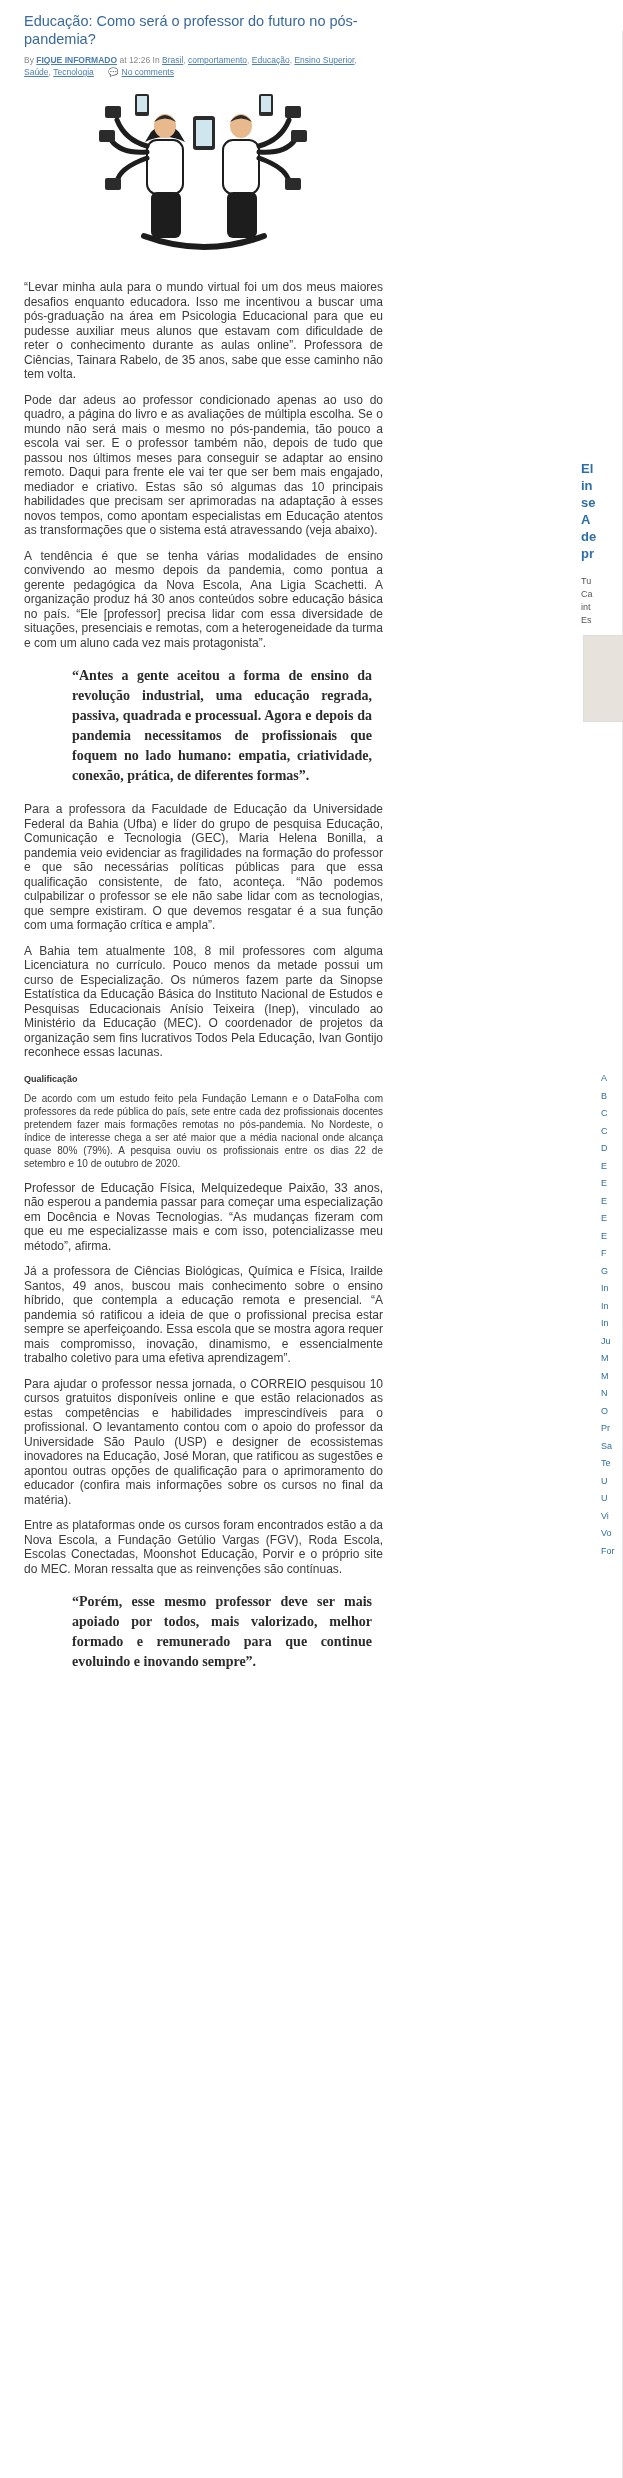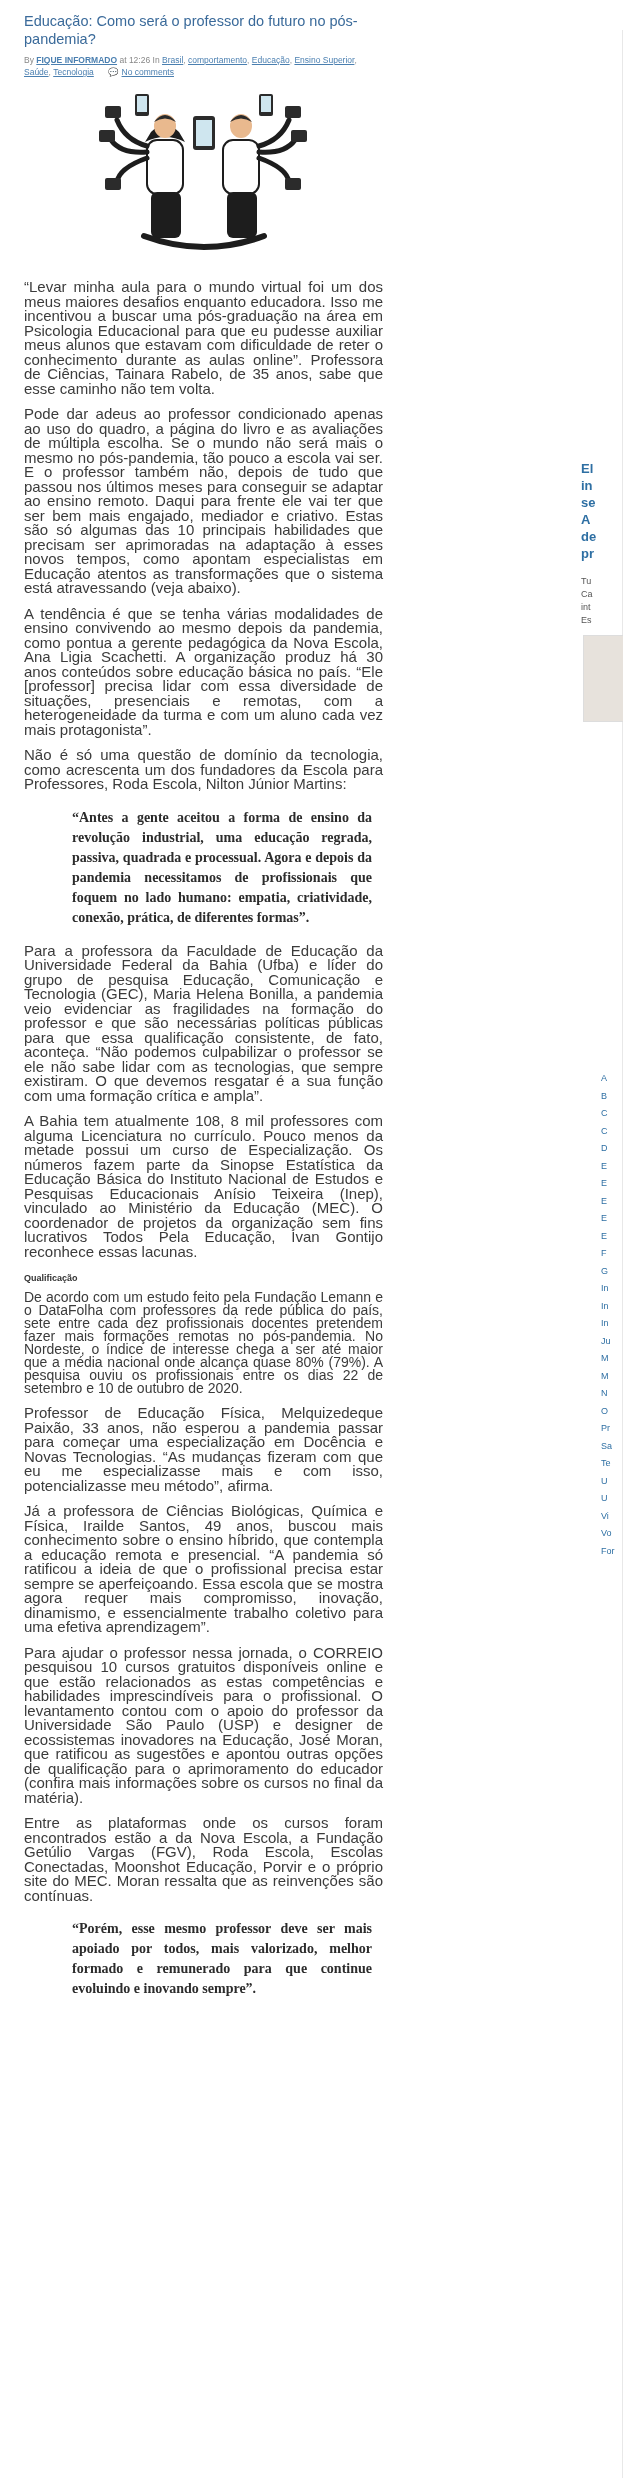--- a/index.html
+++ b/index.html
@@ -15,24 +15,24 @@
   .meta{font-size:8.5px;line-height:12px;color:#777;margin:0 0 8px 0;}
   .meta a{color:#4a7fb0;text-decoration:underline;}
   .meta .by{color:#888;}
   .meta .author{color:#4a7fb0;font-weight:bold;text-decoration:underline;}
   .meta .sep{color:#999;}
 
   .hero{width:100%;text-align:center;margin:6px 0 14px 0;}
   .hero svg{display:block;margin:0 auto;}
 
   p.body{
-    font-size:15px;line-height:14.5px;text-align:justify;color:#3b3b3b;
+    font-size:12px;line-height:14.5px;text-align:justify;color:#3b3b3b;
     margin:0 0 11px 0;
   }
-  p.body.small{font-size:14px;line-height:13px;}
+  p.body.small{font-size:10px;line-height:13px;}
   .h-sub{font-size:9px;font-weight:bold;color:#333;margin:14px 0 8px 0;}
 
   blockquote{
     margin:16px 0 16px 48px;
     font-family:"Liberation Serif",serif;
     font-size:14px;line-height:20px;font-weight:bold;color:#2c2c2c;
     text-align:justify;
     width:300px;
   }
   blockquote.q2{margin-left:48px;}
@@ -169,21 +169,20 @@
         <rect x="104" y="30" width="22" height="34" rx="3" fill="#2b2b2b"></rect>
         <rect x="107" y="34" width="16" height="26" fill="#cfe6ef"></rect>
 
         <path d="M55 150 q60 22 120 0" stroke="#1d1d1d" stroke-width="6" fill="none" stroke-linecap="round"></path>
       </svg>
     </div>
 
     <p class="body">“Levar minha aula para o mundo virtual foi um dos meus maiores desafios enquanto educadora. Isso me incentivou a buscar uma pós-graduação na área em Psicologia Educacional para que eu pudesse auxiliar meus alunos que estavam com dificuldade de reter o conhecimento durante as aulas online”. Professora de Ciências, Tainara Rabelo, de 35 anos, sabe que esse caminho não tem volta.</p>
     <p class="body">Pode dar adeus ao professor condicionado apenas ao uso do quadro, a página do livro e as avaliações de múltipla escolha. Se o mundo não será mais o mesmo no pós-pandemia, tão pouco a escola vai ser. E o professor também não, depois de tudo que passou nos últimos meses para conseguir se adaptar ao ensino remoto. Daqui para frente ele vai ter que ser bem mais engajado, mediador e criativo. Estas são só algumas das 10 principais habilidades que precisam ser aprimoradas na adaptação à esses novos tempos, como apontam especialistas em Educação atentos as transformações que o sistema está atravessando (veja abaixo).</p>
     <p class="body">A tendência é que se tenha várias modalidades de ensino convivendo ao mesmo depois da pandemia, como pontua a gerente pedagógica da Nova Escola, Ana Ligia Scachetti. A organização produz há 30 anos conteúdos sobre educação básica no país. “Ele [professor] precisa  lidar com essa diversidade de situações, presenciais e remotas, com a heterogeneidade da turma e com um aluno cada vez mais protagonista”.</p>
-    <p class="body">Não é só uma questão de domínio da tecnologia, como acrescenta um dos fundadores da Escola para Professores, Roda Escola, Nilton Júnior Martins:</p>
 
     <blockquote>“Antes a gente aceitou a forma de ensino da revolução industrial, uma educação regrada, passiva, quadrada e processual. Agora e depois da pandemia necessitamos de profissionais que foquem no lado humano: empatia, criatividade, conexão, prática, de diferentes formas”.</blockquote>
 
     <p class="body">Para a professora da Faculdade de Educação da Universidade Federal da Bahia (Ufba) e líder do grupo de pesquisa Educação, Comunicação e Tecnologia (GEC), Maria Helena Bonilla, a pandemia veio evidenciar as fragilidades na formação do professor e que são necessárias políticas públicas para que essa qualificação consistente, de fato, aconteça. “Não podemos culpabilizar o professor se ele não sabe lidar com as tecnologias, que sempre existiram. O que devemos resgatar é a sua função com uma formação crítica e ampla”.</p>
     <p class="body">A Bahia tem atualmente 108, 8 mil professores com alguma Licenciatura no currículo. Pouco menos da metade possui um curso de Especialização. Os números  fazem parte da Sinopse Estatística da Educação Básica do Instituto Nacional de Estudos e Pesquisas Educacionais Anísio Teixeira (Inep), vinculado ao Ministério da Educação (MEC). O coordenador de projetos da organização sem fins lucrativos Todos Pela Educação, Ivan Gontijo reconhece essas lacunas.</p>
 
 
     <div class="h-sub">Qualificação</div>
 
     <p class="body small">De acordo com um estudo feito pela Fundação Lemann e o DataFolha com professores da rede pública do país, sete entre cada dez profissionais docentes pretendem fazer mais formações remotas no pós-pandemia. No Nordeste, o índice de interesse chega a ser até maior que a média nacional onde alcança quase 80% (79%). A pesquisa ouviu os profissionais entre os dias 22 de setembro e 10 de outubro de 2020.</p>

